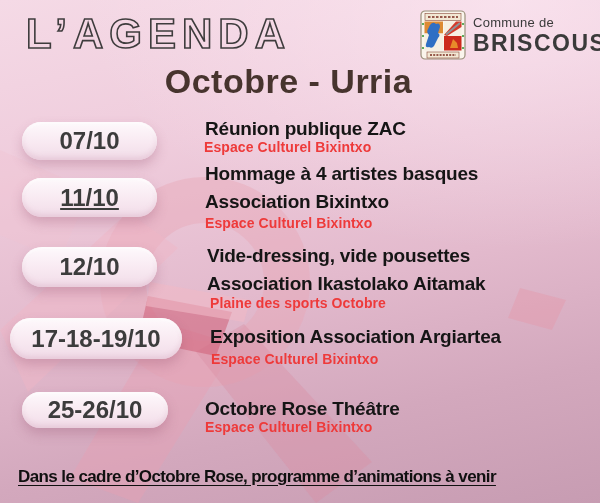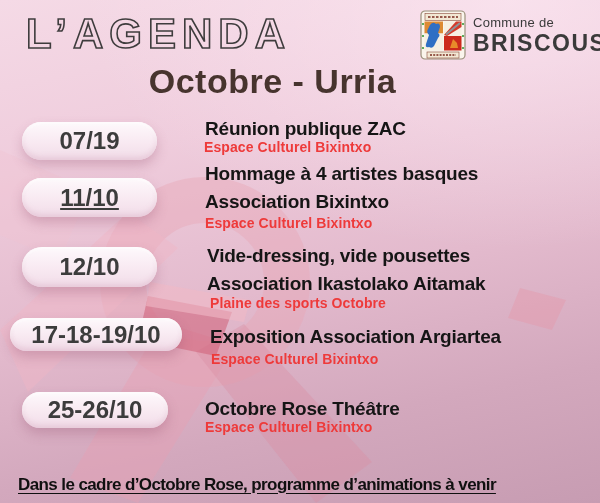--- a/index.html
+++ b/index.html
@@ -18,36 +18,36 @@
     position:absolute; left:26px; top:10px;
     font-size:42px; font-weight:700; letter-spacing:6px;
     color:transparent; -webkit-text-stroke:1.6px #3e3c3d;
   }
   .logo{position:absolute; left:420px; top:10px; display:flex; align-items:center; gap:7px;}
   .logo svg{display:block;}
   .logo-text{line-height:1;}
   .logo-line1{font-size:13px; color:#3a3a3a; letter-spacing:.3px; margin-bottom:3px;}
   .logo-line2{font-size:23px; font-weight:700; color:#3a3a3a; letter-spacing:1.5px;}
   .month-title{
-    position:absolute; left:0; top:62px; width:545px; text-align:center;
+    position:absolute; left:16px; top:62px; width:545px; text-align:center;
     font-size:34px; font-weight:700; color:#47342e; letter-spacing:.5px;
   }
 
   
   .pill{
     position:absolute; display:flex; align-items:center; justify-content:center;
     border-radius:999px; font-weight:700; font-size:24px; color:#3c3c3c;
     background:linear-gradient(180deg,#fef9fc 0%, #f8e9f1 55%, #f1dce8 100%);
     box-shadow:0 6px 12px rgba(150,84,114,.30), inset 0 -3px 5px rgba(214,168,192,.35), inset 0 2px 3px rgba(255,255,255,.9);
     white-space:nowrap;
   }
   .pill1{left:22px; top:122px; width:135px; height:38px;}
   .pill2{left:22px; top:178px; width:135px; height:39px;text-decoration:underline;}
   .pill3{left:22px; top:247px; width:135px; height:40px;}
-  .pill4{left:10px; top:318px; width:172px; height:33px;}
+  .pill4{left:10px; top:318px; width:172px; height:41px;}
   .pill5{left:22px; top:392px; width:146px; height:36px;}
 
   
   .etitle{
     position:absolute; font-size:19px; font-weight:700; color:#151515;
     line-height:28px; letter-spacing:-.2px; white-space:nowrap;
   }
   .eloc{
     position:absolute; font-size:14px; font-weight:700; color:#ee3a3a;
     letter-spacing:.1px; white-space:nowrap;
@@ -55,21 +55,21 @@
   .t1{left:205px; top:115px;}  .l1{left:204px; top:139px;}
   .t2{left:205px; top:160px;}  .l2{left:205px; top:215px;}
   .t3{left:207px; top:242px;}  .l3{left:210px; top:295px;}
   .t4{left:210px; top:323px;}  .l4{left:211px; top:351px;}
   .t5{left:205px; top:395px;}  .l5{left:205px; top:419px;}
 
   
   .footer-note{
     position:absolute; left:18px; top:467px; width:572px;
     font-size:17px; font-weight:700; letter-spacing:-.6px; color:#101010;
-    text-decoration:underline; text-underline-offset:3px; white-space:nowrap;margin-top:8px;
+    text-decoration:underline; text-underline-offset:3px; white-space:nowrap;
   }
 </style>
 </head>
 <body>
 
 <div class="poster">
 
   <svg class="ribbon-layer" width="600" height="503" viewBox="0 0 600 503">
     <circle cx="205" cy="282" r="82" fill="none" stroke="#e8a4b4" stroke-width="46" opacity="0.40"></circle>
     <path d="M0 330 L128 212 L178 248 L28 392 Z" fill="#efb5c5" opacity="0.45"></path>
@@ -110,21 +110,21 @@
         </g>
       </svg>
       <div class="logo-text">
         <div class="logo-line1">Commune de</div>
         <div class="logo-line2">BRISCOUS</div>
       </div>
     </div>
 
     <div class="month-title">Octobre - Urria</div>
 
-    <div class="pill pill1">07/19</div>
+    <div class="pill pill1">07/10</div>
     <div class="etitle t1">Réunion publique ZAC</div>
     <div class="eloc l1">Espace Culturel Bixintxo</div>
 
     <div class="pill pill2">11/10</div>
     <div class="etitle t2">
       <div>Hommage à 4 artistes basques</div>
       <div>Association Bixintxo</div>
     </div>
     <div class="eloc l2">Espace Culturel Bixintxo</div>
 

